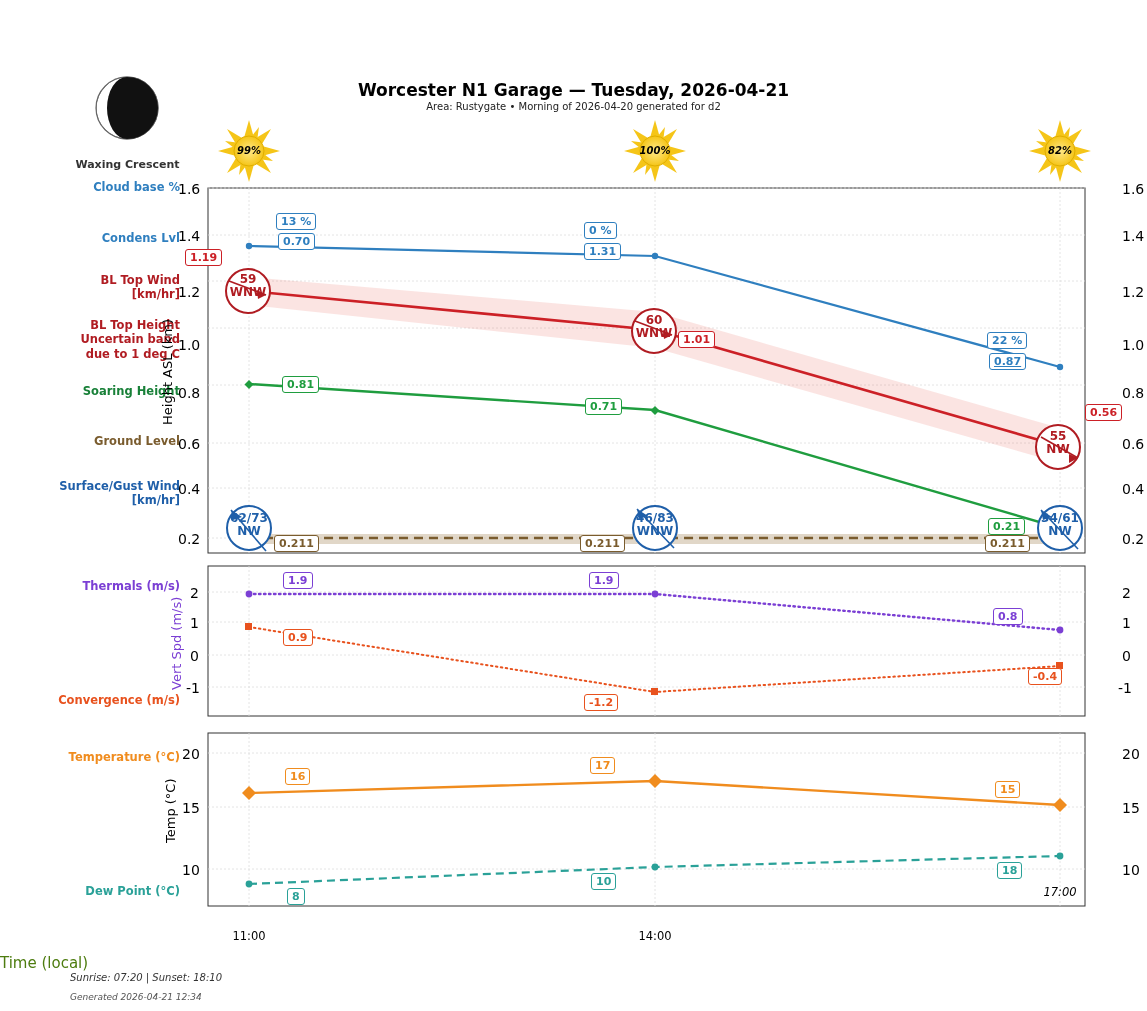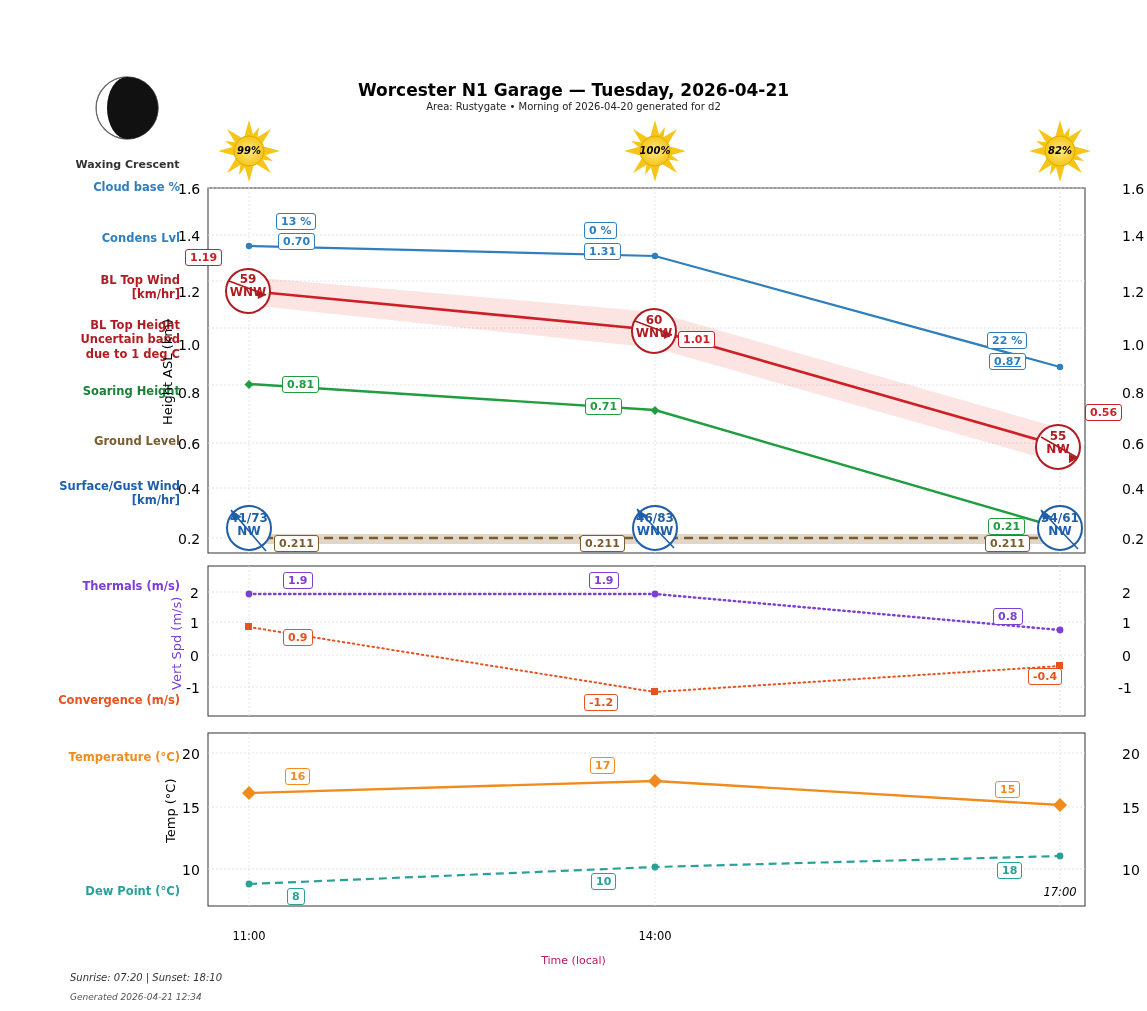--- a/index.html
+++ b/index.html
@@ -97,23 +97,22 @@
     font-size: 11.5px;
     color: #000;
     text-align: center;
     width: 60px;
   }
   .xaxis-title {
     position: absolute;
     left: 0;
     top: 954px;
     width: 1147px;
-    text-align: center;
-    font-size: 11px;
-    color: #be185d;
+    font-size: 15px;
+    color: #4d7c0f;
   }
   .sunpct {
     position: absolute;
     font-size: 10px;
     font-weight: bold;
     color: #000;
     text-align: center;
     width: 60px;
     font-style: italic;
   }
@@ -427,21 +426,21 @@
   <div class="windtxt red" style="left:624px; top:314px;">
     <span>60</span><br>
     <span>WNW</span>
   </div>
   <div class="windtxt red" style="left:1028px; top:430px;">
     <span>55</span><br>
     <span>NW</span>
   </div>
 
   <div class="windtxt" style="left:219px; top:512px;">
-    <span>41/73</span><br>
+    <span>62/73</span><br>
     <span>NW</span>
   </div>
   <div class="windtxt" style="left:625px; top:512px;">
     <span>46/83</span><br>
     <span>WNW</span>
   </div>
   <div class="windtxt" style="left:1030px; top:512px;">
     <span>34/61</span><br>
     <span>NW</span>
   </div>

